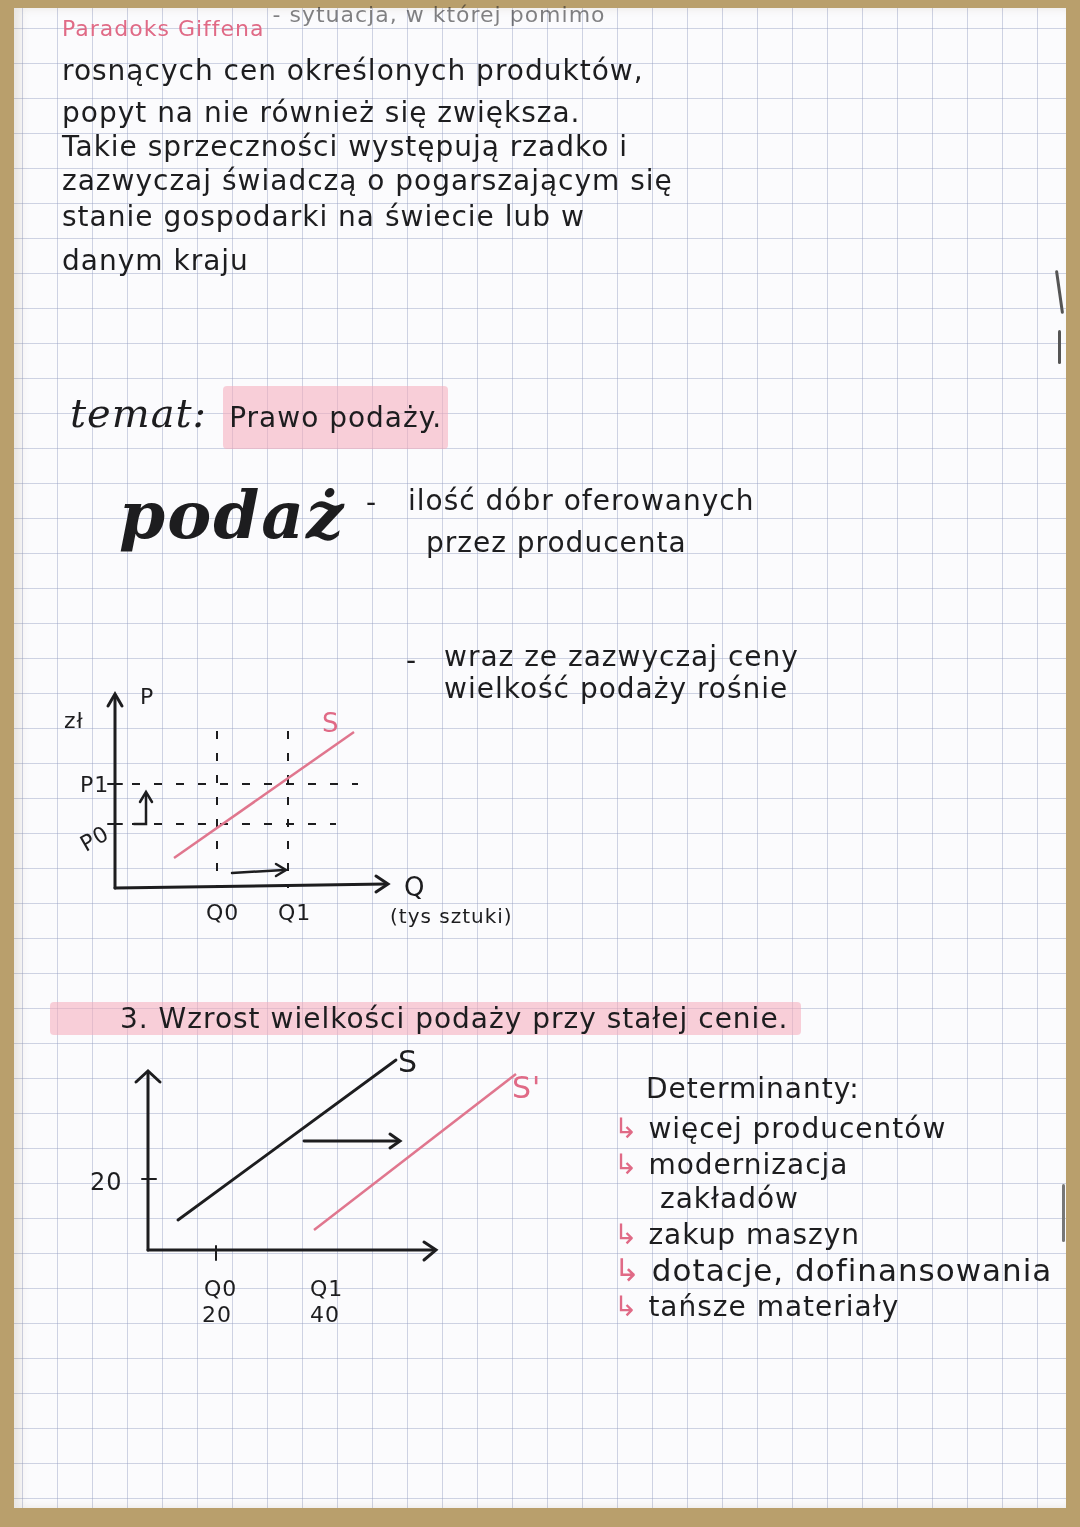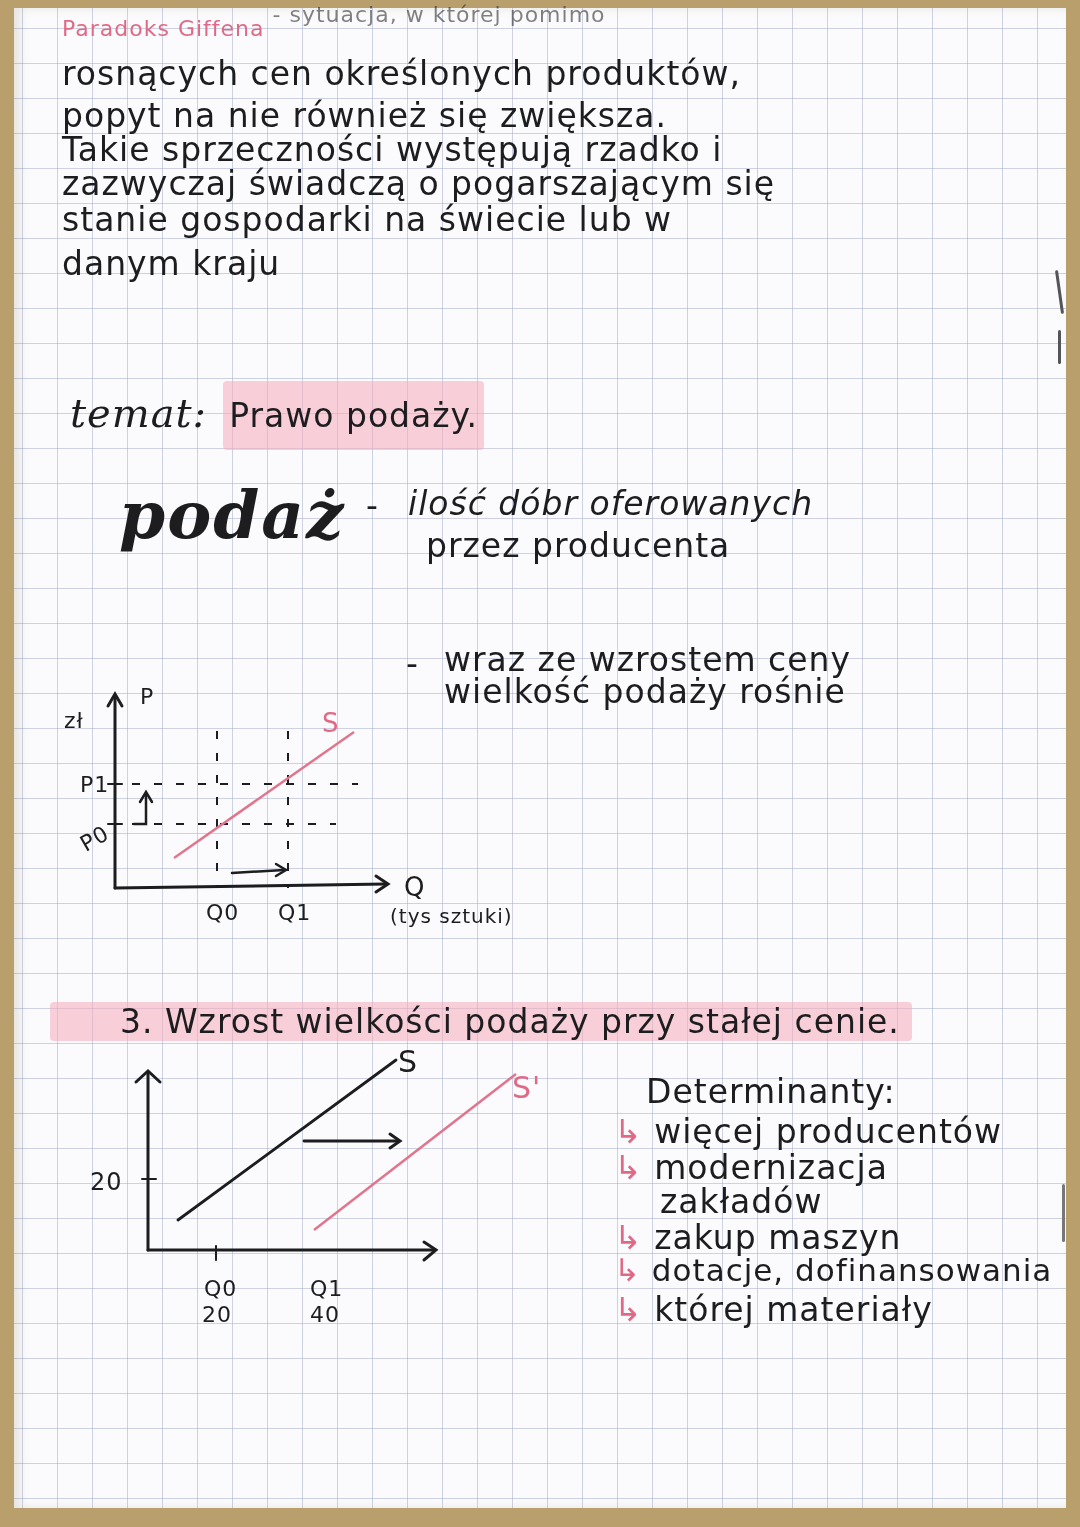--- a/index.html
+++ b/index.html
@@ -13,21 +13,21 @@
     background-color: #fbfbfd;
     background-image:
       linear-gradient(to right, rgba(150,160,195,0.45) 1.5px, transparent 1.5px),
       linear-gradient(to bottom, rgba(150,160,195,0.45) 1.5px, transparent 1.5px);
     background-size: 35px 35px;
     background-position: 8px 20px;
     box-shadow: inset 6px 0 10px rgba(120,100,60,0.15);
   }
   .hand { position: absolute; color: #1d1d1f; white-space: nowrap; letter-spacing: 1px; }
   .pink { color: #e06a86; }
-  .line { font-family: "DejaVu Sans", sans-serif; font-size: 33px; }
+  .line { font-family: "DejaVu Sans", sans-serif; font-size: 28px; }
   .hl { background: rgba(245, 170, 185, 0.55); border-radius: 4px; padding: 15px 6px; }
   .title-temat { font-family: "DejaVu Serif", serif; font-weight: normal; font-size: 40px; font-style: italic; }
   .big-podaz { font-family: "DejaVu Serif", serif; font-size: 66px; font-style: italic; font-weight: bold; letter-spacing: 2px; }
   .small { font-size: 22px; }
   svg { position: absolute; overflow: visible; }
   .margin-mark { position: absolute; width: 3px; background: #555; border-radius: 2px; }
 </style>
 </head>
 <body>
 
@@ -44,25 +44,25 @@
   <div class="hand line" style="left:48px; top:192px;">stanie gospodarki na świecie lub w</div>
   <div class="hand line" style="left:48px; top:236px;">danym kraju</div>
 
   <div class="hand" style="left:56px; top:382px;">
     <span class="title-temat">temat:</span>
     <span class="line hl" style="margin-left:10px;">Prawo podaży.</span>
   </div>
 
   <div class="hand big-podaz" style="left:80px; top:468px;padding-left:25px;">podaż</div>
   <div class="hand line" style="left:352px; top:478px;">-</div>
-  <div class="hand line" style="left:394px; top:476px;font-style:italic;">ilość dóbr oferowanych</div>
+  <div class="hand line" style="left:394px; top:476px;">ilość dóbr oferowanych</div>
   <div class="hand line" style="left:412px; top:518px;">przez producenta</div>
 
   <div class="hand line" style="left:392px; top:636px;">-</div>
-  <div class="hand line" style="left:430px; top:632px;">wraz ze wzrostem ceny</div>
+  <div class="hand line" style="left:430px; top:632px;">wraz ze zazwyczaj ceny</div>
   <div class="hand line" style="left:430px; top:664px;">wielkość podaży rośnie</div>
 
   <svg style="left:0; top:0;" width="1052" height="1500">
     <g stroke="#1d1d1f" stroke-width="3" fill="none" stroke-linecap="round">
 
       <line x1="101" y1="688" x2="101" y2="880"></line>
       <polyline points="94,698 101,686 108,698"></polyline>
       <line x1="101" y1="880" x2="372" y2="876"></line>
       <polyline points="362,868 374,876 362,884"></polyline>
 
@@ -132,19 +132,19 @@
   <div class="hand line" style="left:600px; top:1210px;">
     <span class="pink">↳</span>
     <span>zakup maszyn</span>
   </div>
   <div class="hand line" style="left:600px; top:1244px; font-size:31px;">
     <span class="pink">↳</span>
     <span>dotacje, dofinansowania</span>
   </div>
   <div class="hand line" style="left:600px; top:1282px;">
     <span class="pink">↳</span>
-    <span>której materiały</span>
+    <span>tańsze materiały</span>
   </div>
 
   <div class="margin-mark" style="left:1044px; top:262px; height:44px; transform:rotate(-8deg);"></div>
   <div class="margin-mark" style="left:1044px; top:322px; height:34px;"></div>
   <div class="margin-mark" style="left:1048px; top:1176px; height:58px; background:#777;"></div>
 </div>
 
 </body></html>

